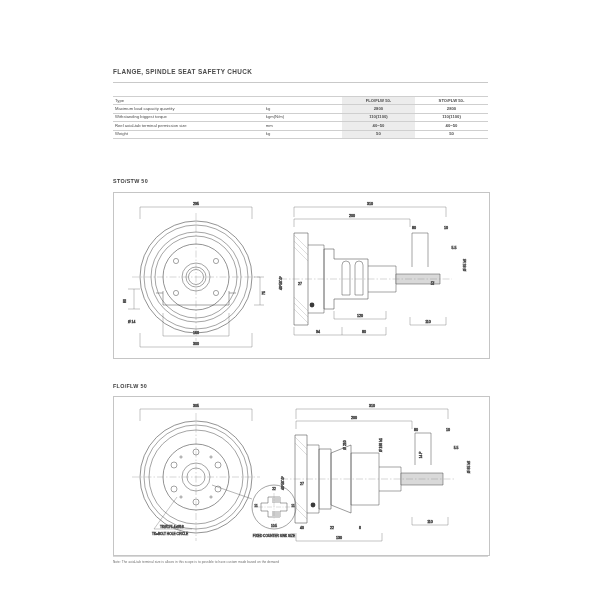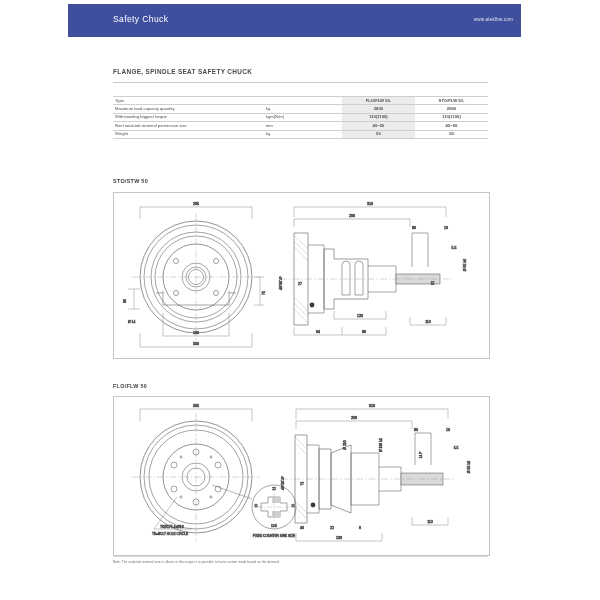--- a/index.html
+++ b/index.html
@@ -74,24 +74,20 @@
   }
   .note-rule{
     position:absolute;left:113px;top:556px;width:375px;height:.6px;background:#d8d8d8;
   }
 </style>
 </head>
 <body>
 
 <div class="page">
 
-  <div class="hdrbar">
-    <span class="title">Safety Chuck</span>
-    <span class="site">www.ateklbw.com</span>
-  </div>
 
   <div class="doctitle">FLANGE, SPINDLE SEAT SAFETY CHUCK</div>
   <div class="doctitle-rule"></div>
 
   <table class="spec">
     <tbody>
       <tr class="hdr">
         <td class="c-name">Type</td>
         <td class="c-unit"></td>
         <td class="c-v1">FLO/FLW 50-</td>

